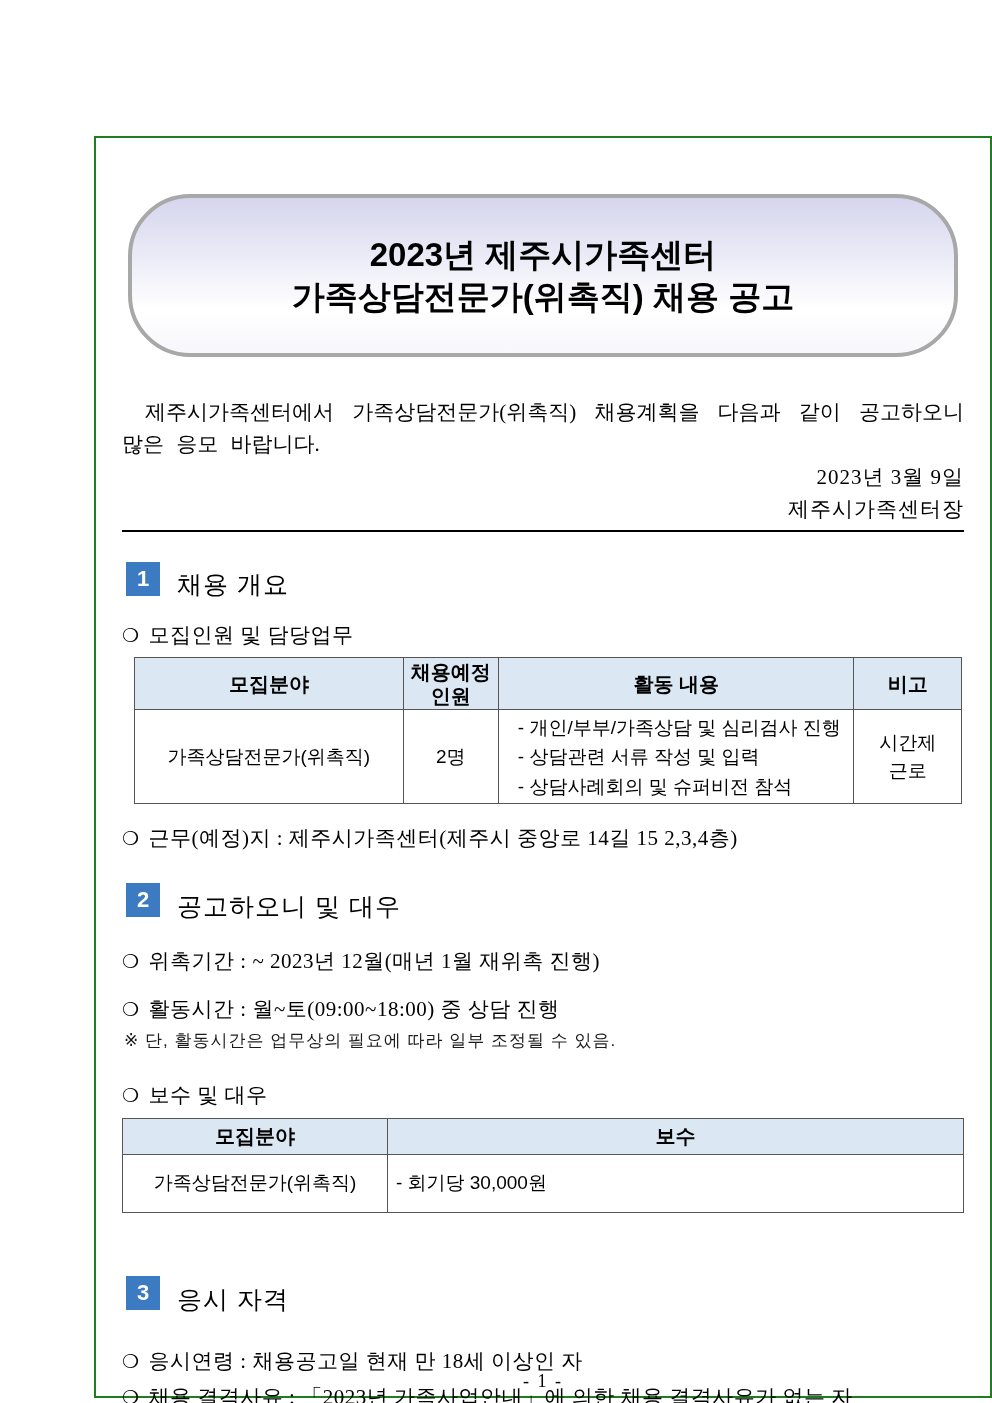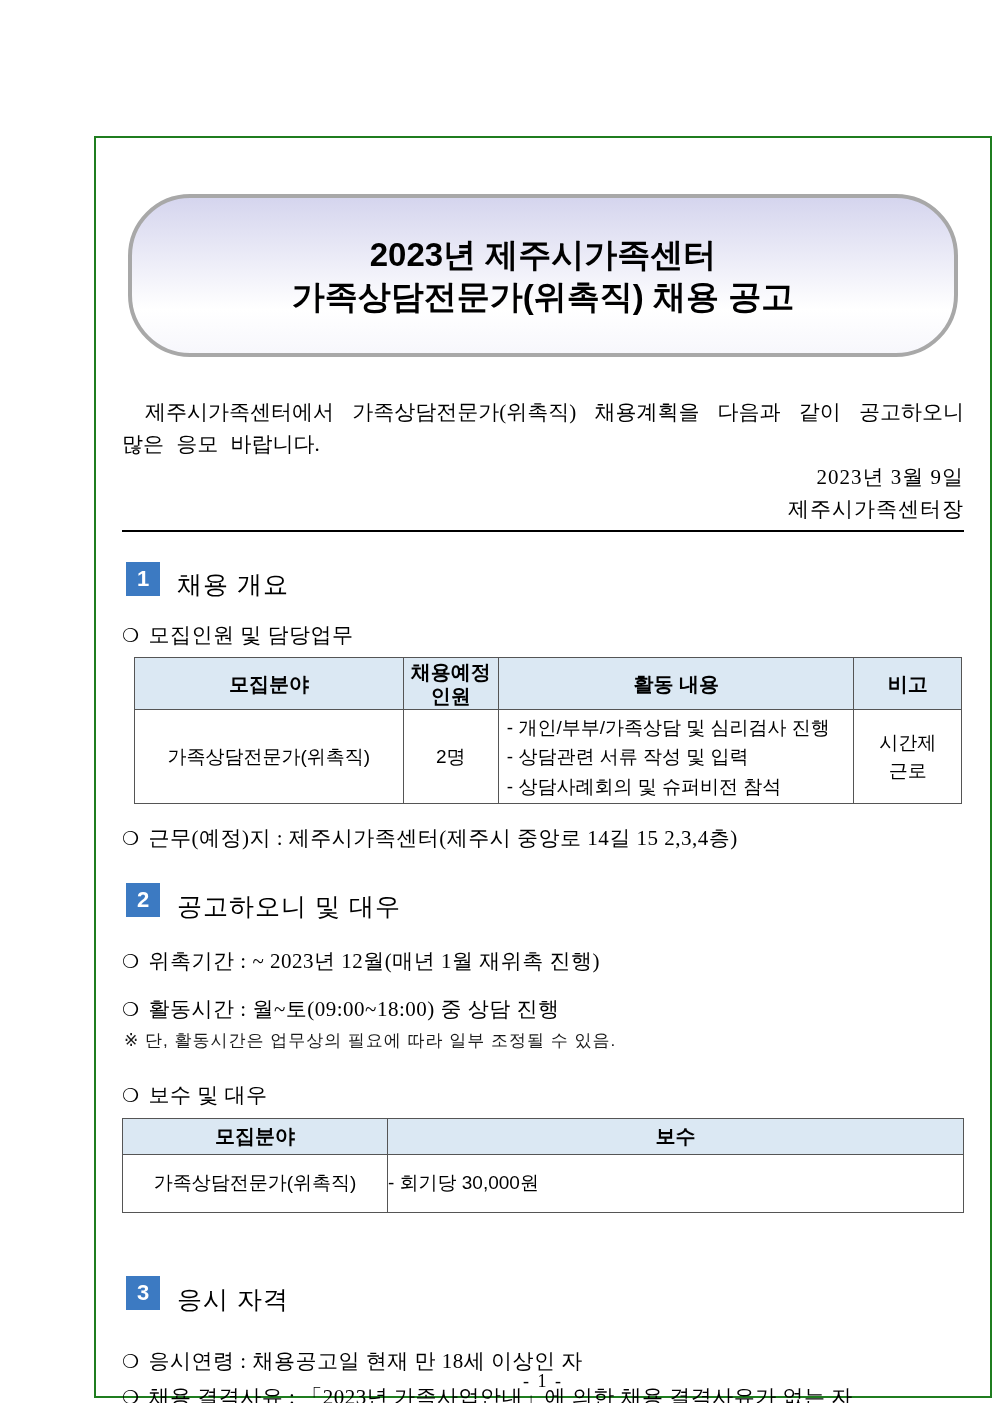--- a/index.html
+++ b/index.html
@@ -99,26 +99,26 @@
     font-weight: bold; font-size: 20px;
     text-align: center;
     white-space: pre-line;
     line-height: 1.2;
   }
   .t1 { margin-top: 7px; margin-left: 12px; width: 828px; }
   .t1 th { height: 52px; }
   .t1 td { height: 94px; }
   .t1 .c-field, .t1 .c-count, .t1 .c-note { text-align: center; vertical-align: middle; }
   .t1 .c-note { white-space: pre-line; line-height: 1.45; }
-  .t1 .c-duties { vertical-align: middle; padding-left: 8px; line-height: 1.55; }
+  .t1 .c-duties { vertical-align: middle; padding-left: 19px; line-height: 1.55; }
   .t2 { margin-top: 8px; width: 842px; }
   .t2 th { height: 36px; }
   .t2 td { height: 58px; }
   .t2 .c-field { text-align: center; vertical-align: middle; }
-  .t2 .c-pay { vertical-align: middle; padding-left: 0; }
+  .t2 .c-pay { vertical-align: middle; padding-left: 8px; }
   
   .mt-bullet1 { margin-top: 20px; }
   .mt-loc { margin-top: 20px; }
   .mt-sec2 { margin-top: 24px; }
   .mt-period { margin-top: 24px; }
   .mt-hours { margin-top: 19px; }
   .mt-pay { margin-top: 29px; }
   .mt-sec3 { margin-top: 58px; }
   .mt-age { margin-top: 31px; }
   .mt-disq { margin-top: 7px; }

